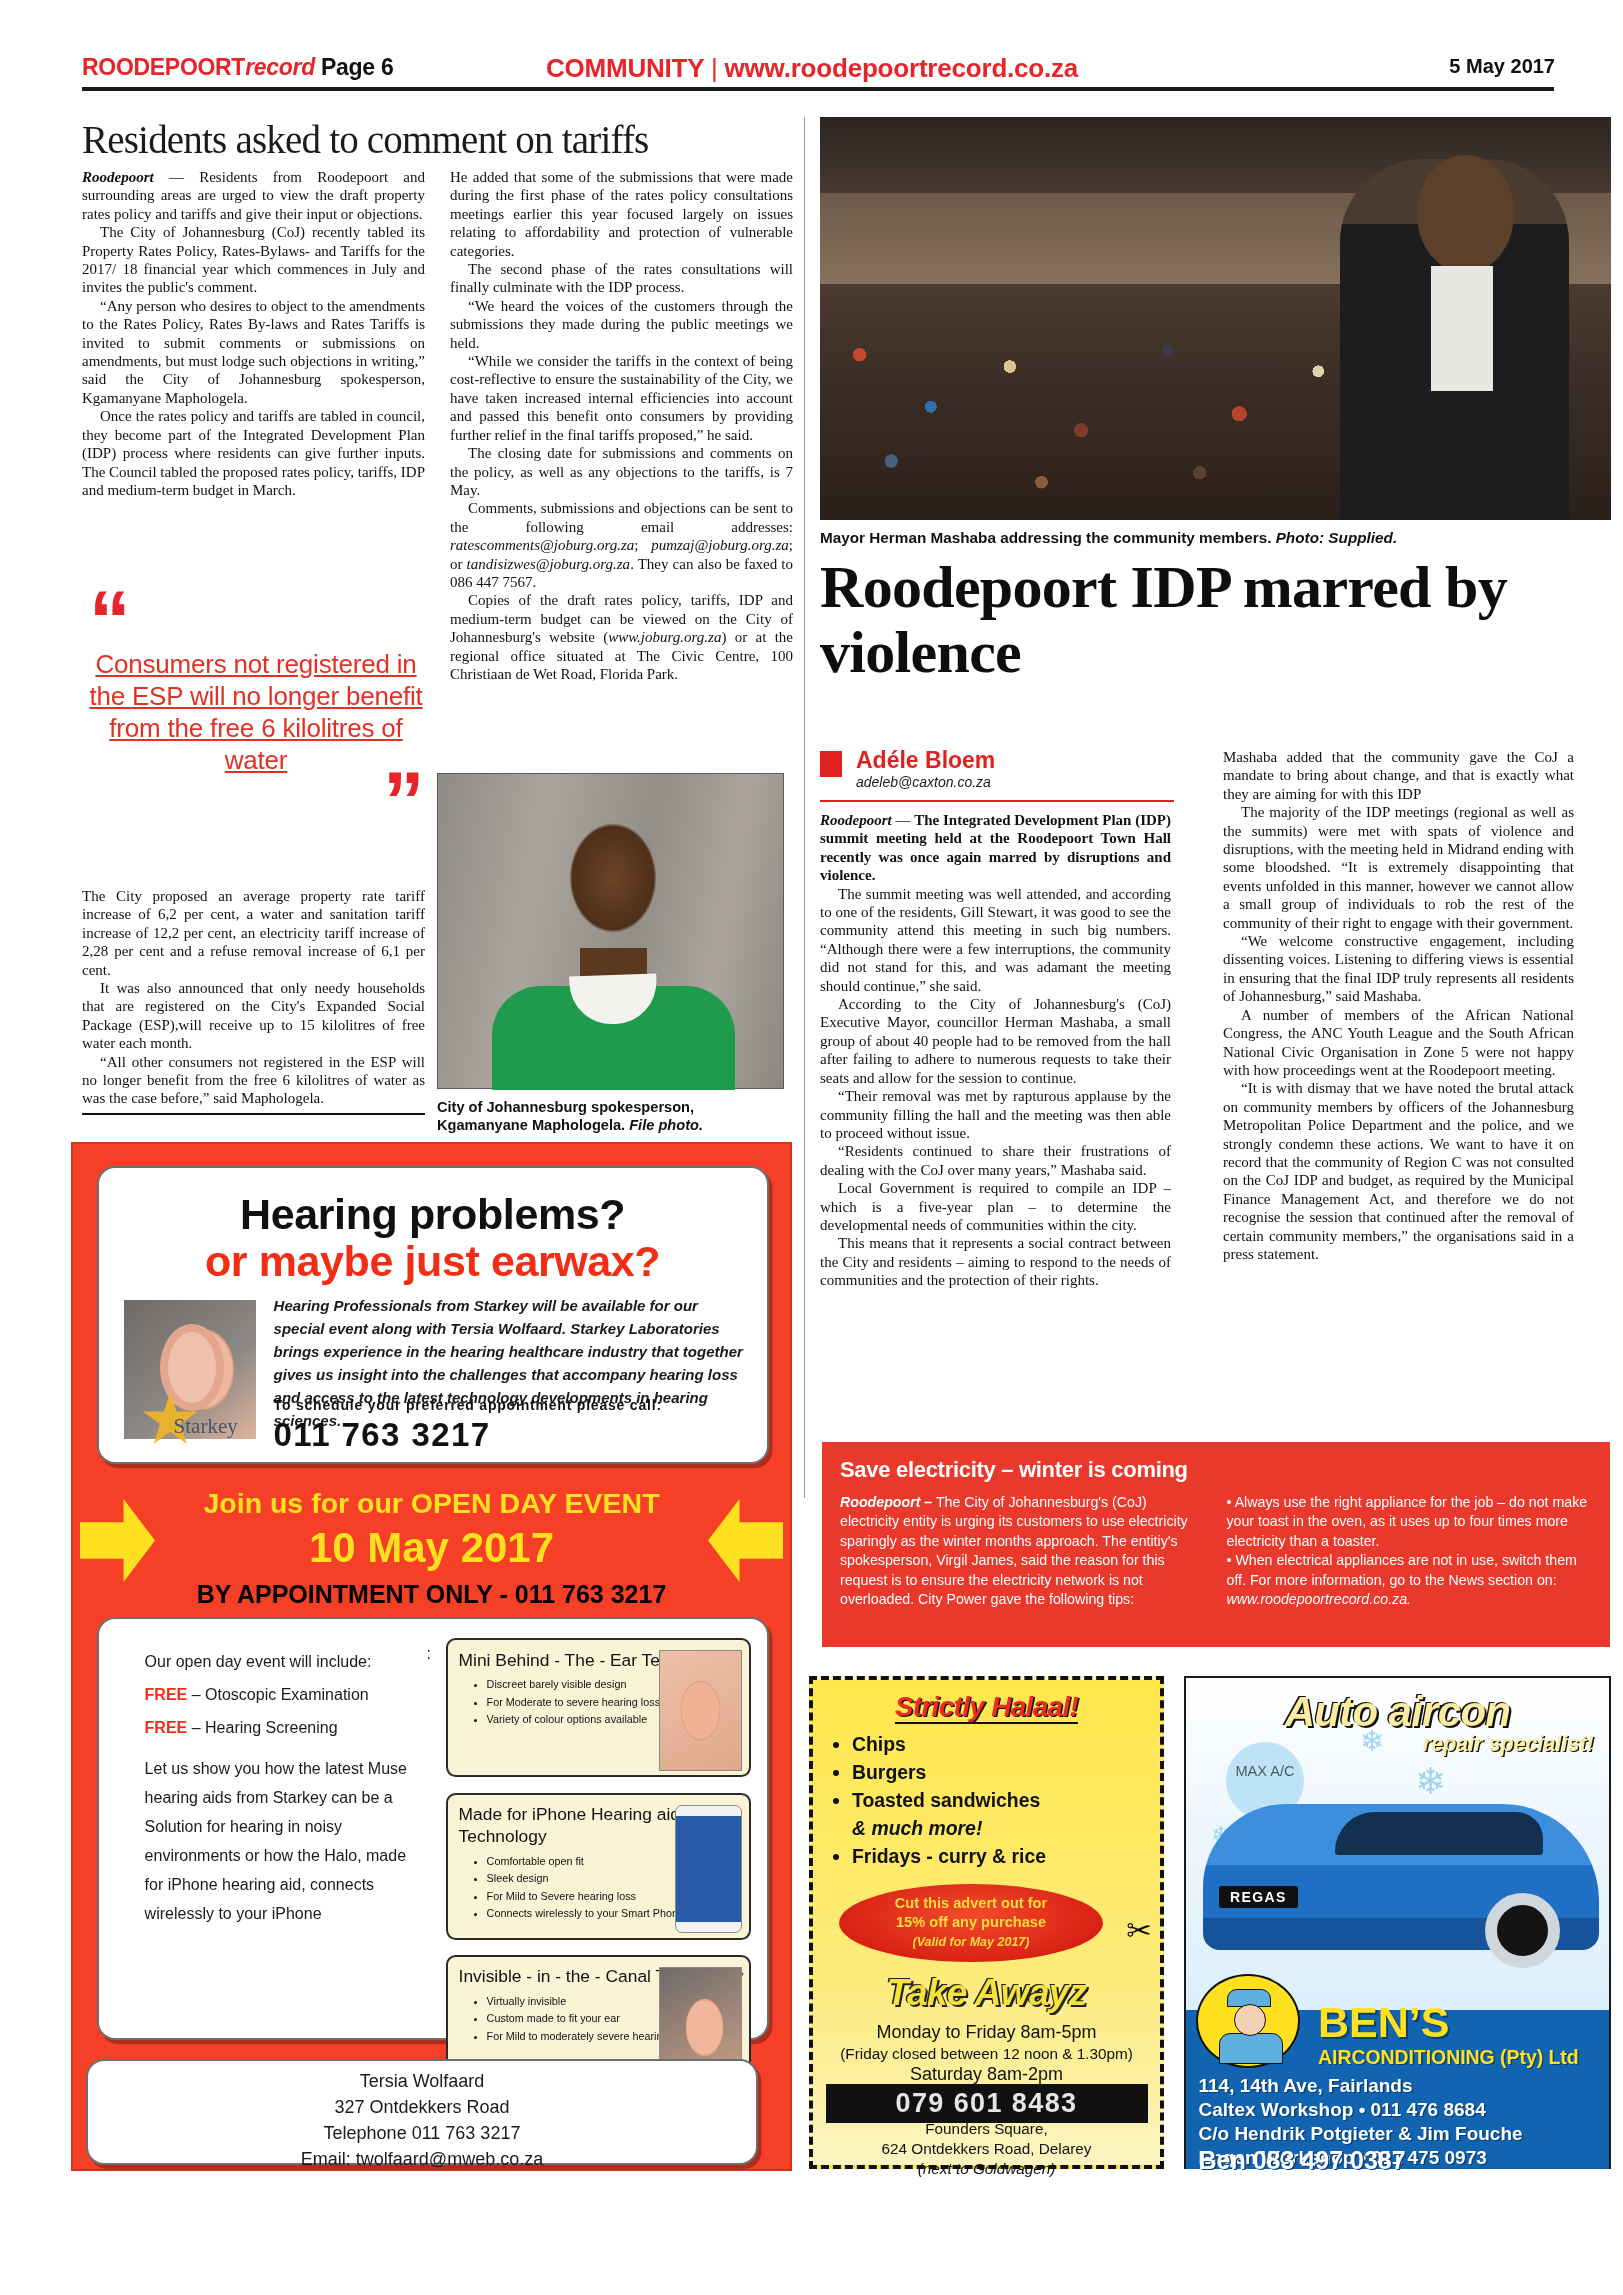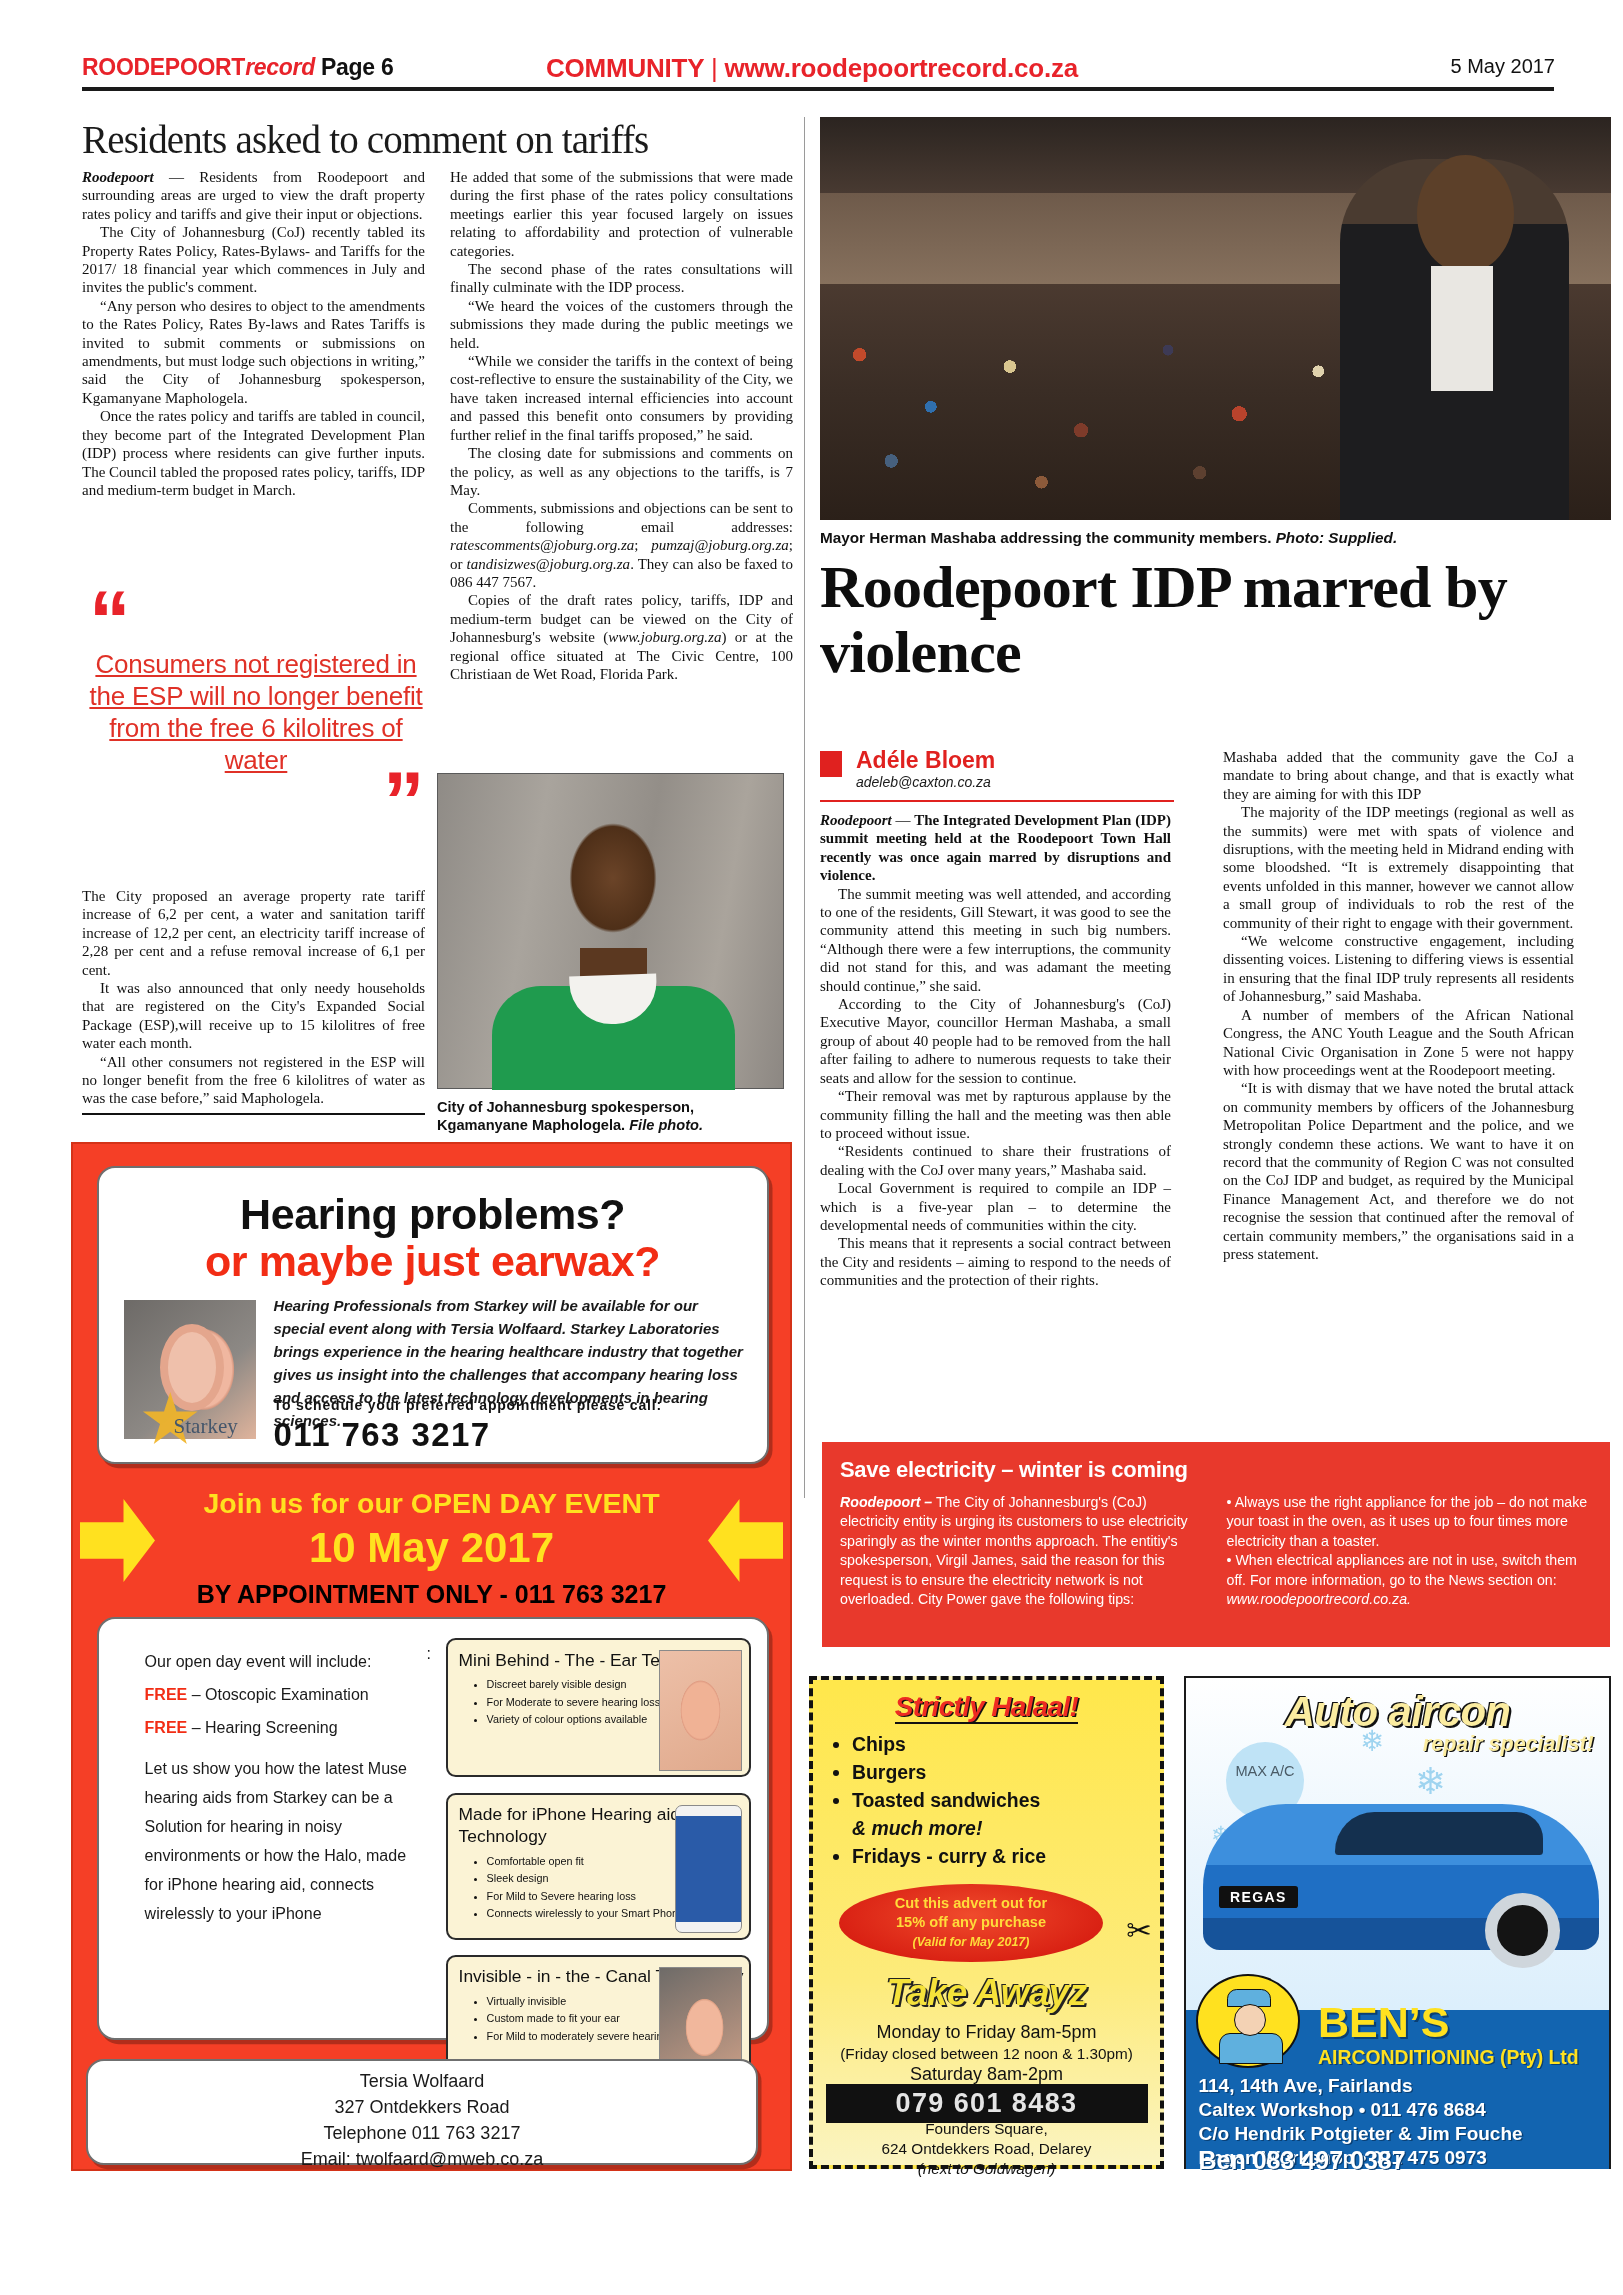--- a/index.html
+++ b/index.html
@@ -11,21 +11,21 @@
   }
 
   
   .masthead { position: absolute; left: 0; top: 54px; width: 1624px; height: 35px; }
   .mh-left { position: absolute; left: 82px; top: 0; font-size: 23px; font-weight: 700; letter-spacing: -0.3px; white-space: nowrap; }
   .mh-left .red { color: #e8232a; }
   .mh-left .ital { color: #e8232a; font-style: italic; }
   .mh-left .pg { color: #111; }
   .mh-center { position: absolute; left: 50%; transform: translateX(-50%); top: -1.4px; font-size: 26px; font-weight: 700; color: #e8232a; white-space: nowrap; letter-spacing: -0.2px; }
   .mh-center .bar { color: #e8232a; font-weight: 400; }
-  .mh-right { position: absolute; right: 69px; top: 1.4px; font-size: 20px; font-weight: 400; color: #111; white-space: nowrap; }
+  .mh-right { position: absolute; right: 69px; top: 1.4px; font-size: 20px; font-weight: 700; color: #111; white-space: nowrap; }
   .mh-rule { position: absolute; left: 82px; top: 87px; width: 1472px; height: 3.5px; background: #1a1a1a; }
 
   
   .serif { font-family: "Liberation Serif", serif; }
   .body-col { font-family: "Liberation Serif", serif; font-size: 15px; line-height: 18.4px; text-align: justify; color: #111; }
   .body-col p { text-indent: 18px; margin: 0; }
   .body-col p.noind { text-indent: 0; }
   .body-col i { font-style: italic; }
   .body-col b { font-weight: 700; }
 

